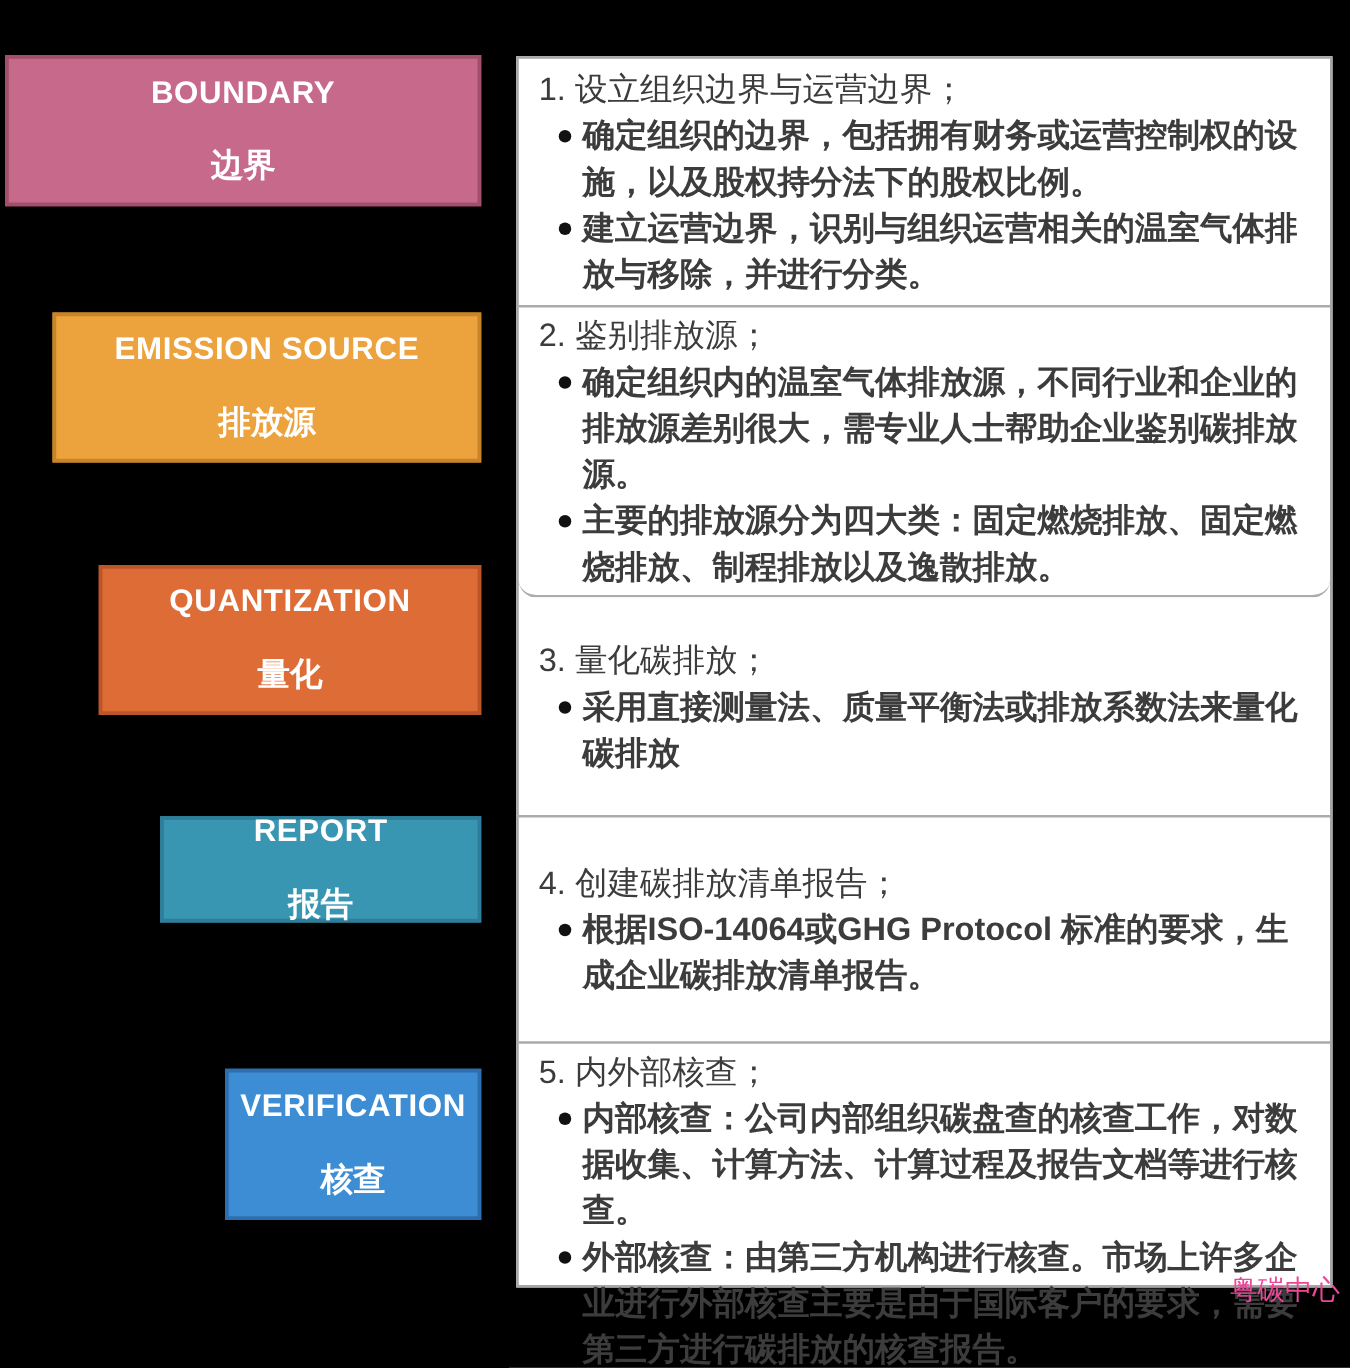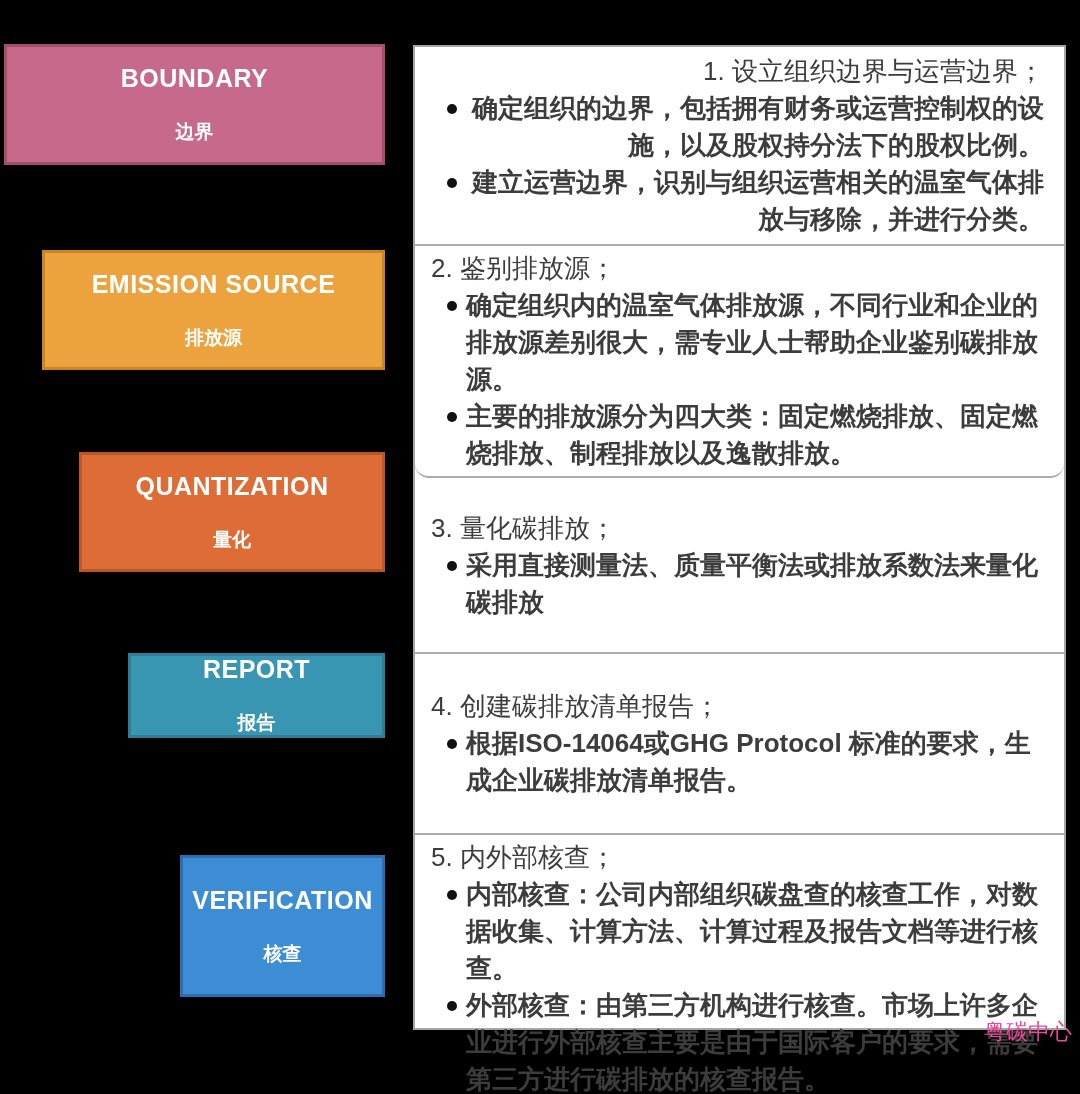--- a/index.html
+++ b/index.html
@@ -20,21 +20,21 @@
     border: 3px solid;
     display: flex;
     flex-direction: column;
     align-items: center;
     justify-content: center;
     gap: 7px;
     color: #fff;
     text-align: left;
   }
   .step .en { font-size: 25px; font-weight: bold; letter-spacing: 0.5px; }
-  .step .zh { font-size: 19px; font-weight: bold; margin-top: 19px; }
+  .step .zh { font-size: 26px; font-weight: bold; margin-top: 19px; }
 
   
   .panel {
     position: absolute;
     left: 413px;
     top: 45px;
     width: 653px;
     height: 985px;
     background: #fff;
     border: 2px solid #a6a6a6;
@@ -91,28 +91,28 @@
   <div class="step" style="left: 79px; top: 452px; width: 306px; height: 120px; background-color: rgb(222, 108, 54); border-color: rgb(188, 85, 39);">
     <div class="en">QUANTIZATION</div>
     <div class="zh">量化</div>
   </div>
 
   <div class="step" style="left: 128px; top: 653px; width: 257px; height: 85px; background-color: rgb(56, 150, 179); border-color: rgb(46, 126, 153);">
     <div class="en">REPORT</div>
     <div class="zh">报告</div>
   </div>
 
-  <div class="step" style="left: 180px; top: 855px; width: 205px; height: 142px; background-color: rgb(61, 141, 213); border-color: rgb(45, 111, 174);">
+  <div class="step" style="left: 180px; top: 855px; width: 205px; height: 121px; background-color: rgb(61, 141, 213); border-color: rgb(45, 111, 174);">
     <div class="en">VERIFICATION</div>
     <div class="zh">核查</div>
   </div>
 
   <div class="panel">
 
-    <div class="section" style="flex:0 0 199px;text-align:right;">
+    <div class="section" style="flex:0 0 199px;">
       <div class="heading">1. 设立组织边界与运营边界；</div>
       <div class="bullet-row">
         <span class="dot"></span>
         <span class="bullet-text">确定组织的边界，包括拥有财务或运营控制权的设施，以及股权持分法下的股权比例。</span>
       </div>
       <div class="bullet-row">
         <span class="dot"></span>
         <span class="bullet-text">建立运营边界，识别与组织运营相关的温室气体排放与移除，并进行分类。</span>
       </div>
     </div>

